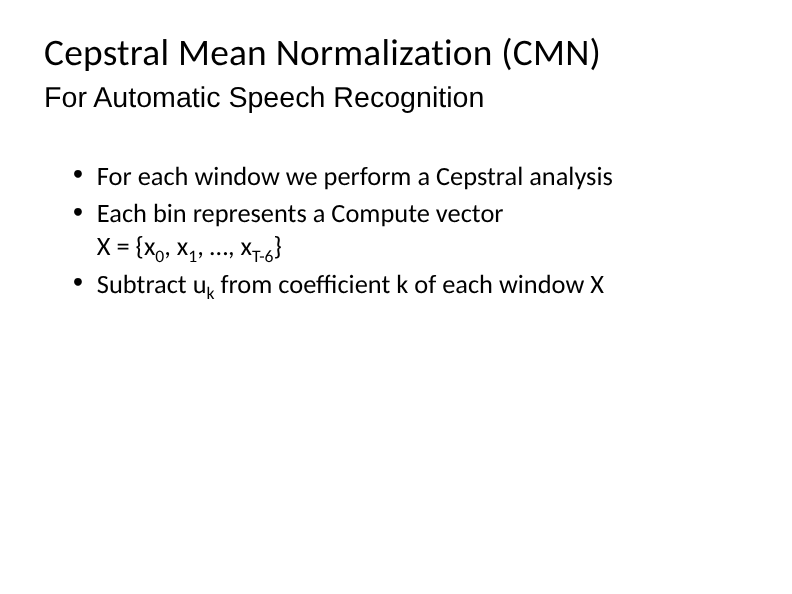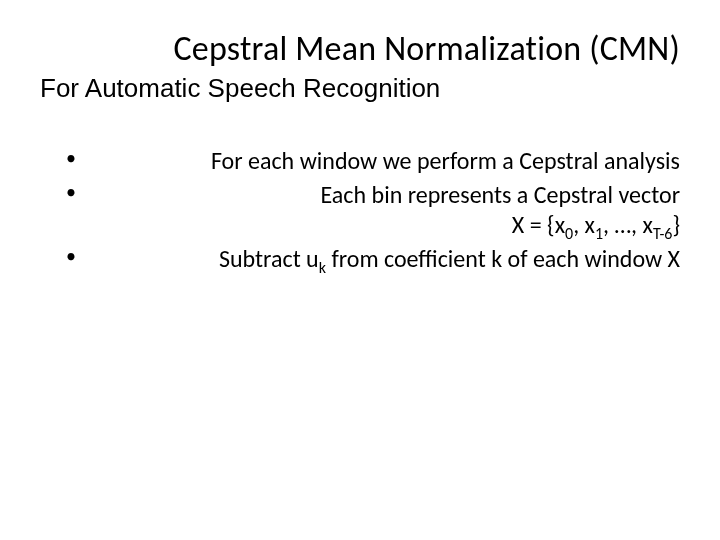--- a/index.html
+++ b/index.html
@@ -12,21 +12,21 @@
     color: #000;
   }
   .slide {
     box-sizing: border-box;
     width: 720px;
     height: 540px;
     padding: 20px 40px 20px 40px;
   }
   .title {
     font-size: 34px;
-    text-align: right;
+    text-align: left;
     margin: 8px 0 4px 0;
     font-weight: 400;
     letter-spacing: 0.2px;
   }
   .subtitle {
     font-family: Arial, Helvetica, sans-serif;
     font-size: 26px;
     text-align: left;
     margin: 4px 0 42px 0;
     font-weight: 400;
@@ -35,21 +35,20 @@
     list-style: none;
     padding: 0 0 0 20px;
     margin: 0;
   }
   ul.bullets > li {
     position: relative;
     padding-left: 28px;
     font-size: 24px;
     line-height: 1.25;
     margin-bottom: 4px;
-    text-align: right;
   }
   ul.bullets > li::before {
     content: "•";
     position: absolute;
     left: 6px;
     top: 0;
     font-size: 20px;
   }
   .sub {
     font-size: 16px;
@@ -66,21 +65,21 @@
   <div class="subtitle">For Automatic Speech Recognition</div>
 
   <ul class="bullets">
 
     <li>
       <span>For each window we perform a Cepstral analysis</span>
     </li>
 
 
     <li>
-      <span>Each bin represents a Cepstral vector</span><br>
+      <span>Each bin represents a Compute vector</span><br>
       <span>X = {x</span><span class="sub">0</span><span>, x</span><span class="sub">1</span><span>, …, x</span><span class="sub">T-6</span><span>}</span>
     </li>
 
 
     <li>
       <span>Subtract u</span><span class="sub">k</span><span> from coefficient k of each window X</span>
     </li>
 
   </ul>
 

